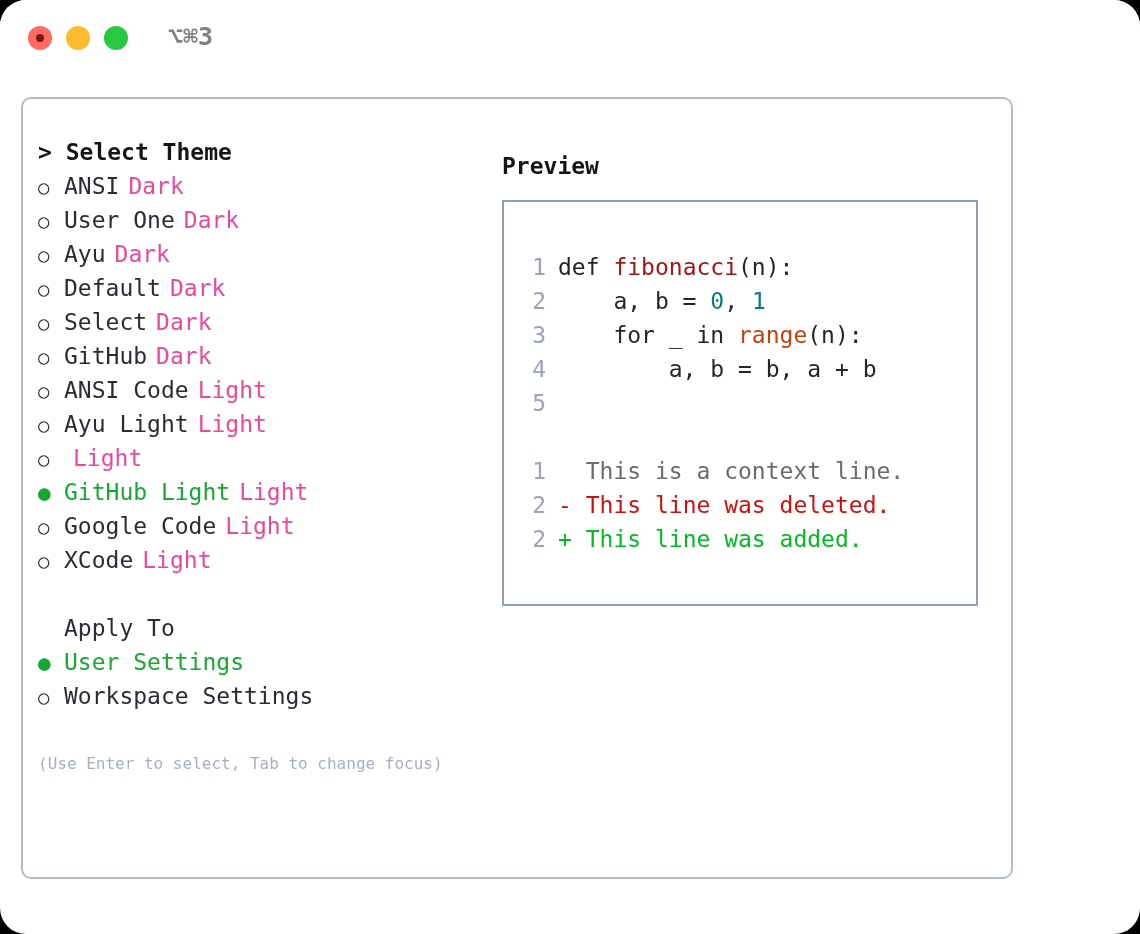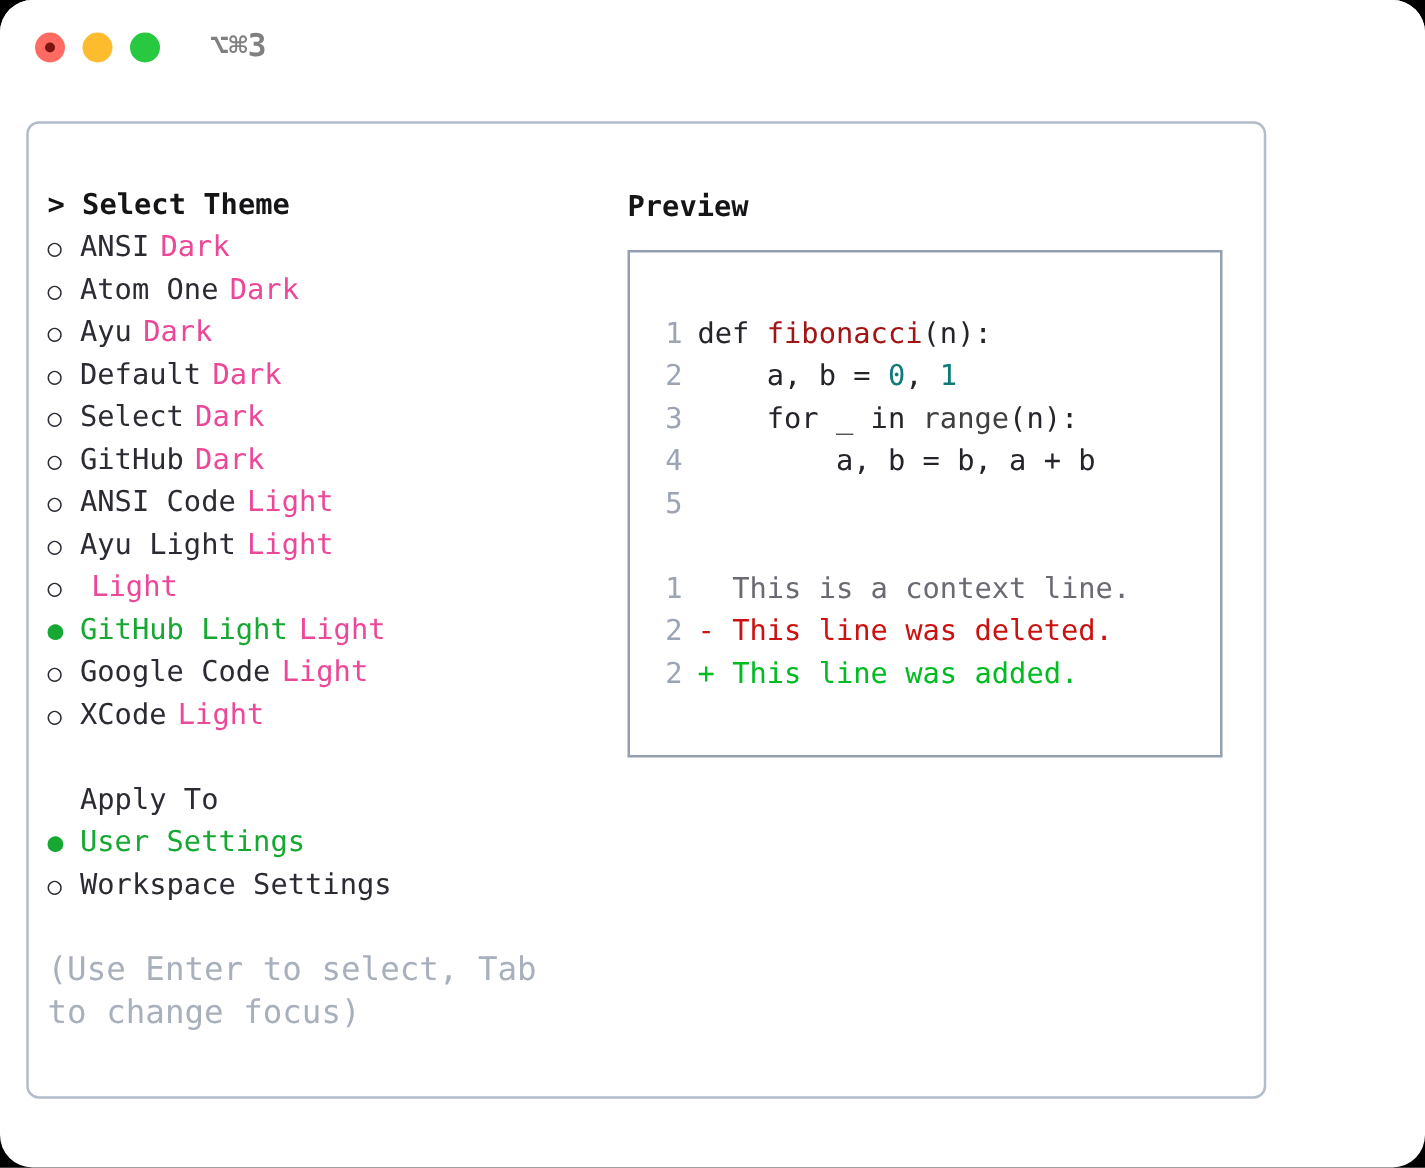--- a/index.html
+++ b/index.html
@@ -82,21 +82,21 @@
     border: 2px solid #b3bcc9;
     border-radius: 10px;
     box-sizing: border-box;
     background: #ffffff;
   }
 
   
   #theme-column {
     position: absolute;
     left: 15px;
-    top: 48px;
+    top: 36px;
     width: 440px;
   }
 
   .section-heading {
     font-size: 23px;
     font-weight: bold;
     color: #151518;
     white-space: pre;
     line-height: 34px;
     height: 34px;
@@ -127,21 +127,21 @@
   .opt-name.selected { color: #16a832; }
   .opt-variant {
     color: #ec4899;
     margin-left: 9px;
   }
 
   .spacer-row { height: 34px; }
 
   #help-text {
     margin-top: 34px;
-    font-size: 26px;
+    font-size: 16px;
     line-height: 34px;
     color: #a8b0bc;
     width: 412px;
     white-space: normal;
   }
 
   
   #preview-column {
     position: absolute;
     left: 479px;
@@ -181,21 +181,21 @@
     width: 26px;
     flex: 0 0 26px;
     color: #9aa4b2;
     text-align: right;
     margin-right: 12px;
   }
   .code-text { color: #24242b; }
 
   .tok-fn    { color: #a31515; }
   .tok-num   { color: #0d7a7a; }
-  .tok-call  { color: #404040; }
+  .tok-call  { color: #c2410c; }
 
   .diff-gap { height: 34px; }
   .diff-context { color: #6a6a72; }
   .diff-del     { color: #cc1111; }
   .diff-add     { color: #00bb22; }
 </style>
 </head>
 <body>
 
 <div id="window-root">
@@ -210,21 +210,21 @@
   </div>
 
   <div id="main-panel">
 
     <div id="theme-column">
 
       <div class="section-heading">&gt; Select Theme</div>
 
       <div id="theme-list">
           <div class="opt-row"><span class="marker">○</span><span class="opt-name">ANSI</span><span class="opt-variant">Dark</span></div>
-          <div class="opt-row"><span class="marker">○</span><span class="opt-name">Atom One</span><span class="opt-variant">Dark</span></div>
+          <div class="opt-row"><span class="marker">○</span><span class="opt-name">User One</span><span class="opt-variant">Dark</span></div>
           <div class="opt-row"><span class="marker">○</span><span class="opt-name">Ayu</span><span class="opt-variant">Dark</span></div>
           <div class="opt-row"><span class="marker">○</span><span class="opt-name">Default</span><span class="opt-variant">Dark</span></div>
           <div class="opt-row"><span class="marker">○</span><span class="opt-name">Select</span><span class="opt-variant">Dark</span></div>
           <div class="opt-row"><span class="marker">○</span><span class="opt-name">GitHub</span><span class="opt-variant">Dark</span></div>
           <div class="opt-row"><span class="marker">○</span><span class="opt-name">ANSI Code</span><span class="opt-variant">Light</span></div>
           <div class="opt-row"><span class="marker">○</span><span class="opt-name">Ayu Light</span><span class="opt-variant">Light</span></div>
           <div class="opt-row"><span class="marker">○</span><span class="opt-variant">Light</span></div>
           <div class="opt-row"><span class="marker selected">●</span><span class="opt-name selected">GitHub Light</span><span class="opt-variant">Light</span></div>
           <div class="opt-row"><span class="marker">○</span><span class="opt-name">Google Code</span><span class="opt-variant">Light</span></div>
           <div class="opt-row"><span class="marker">○</span><span class="opt-name">XCode</span><span class="opt-variant">Light</span></div>

